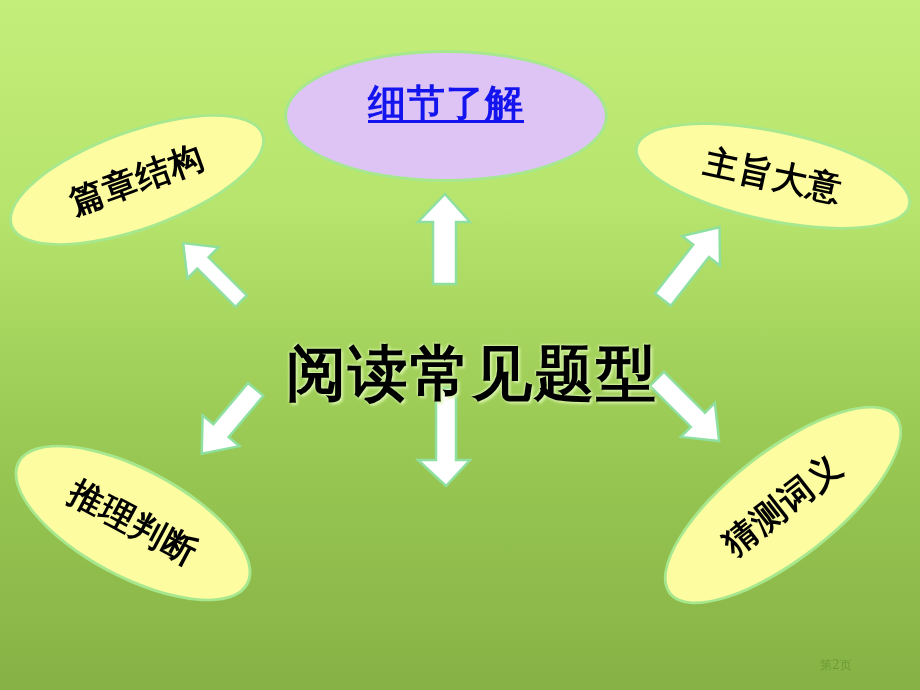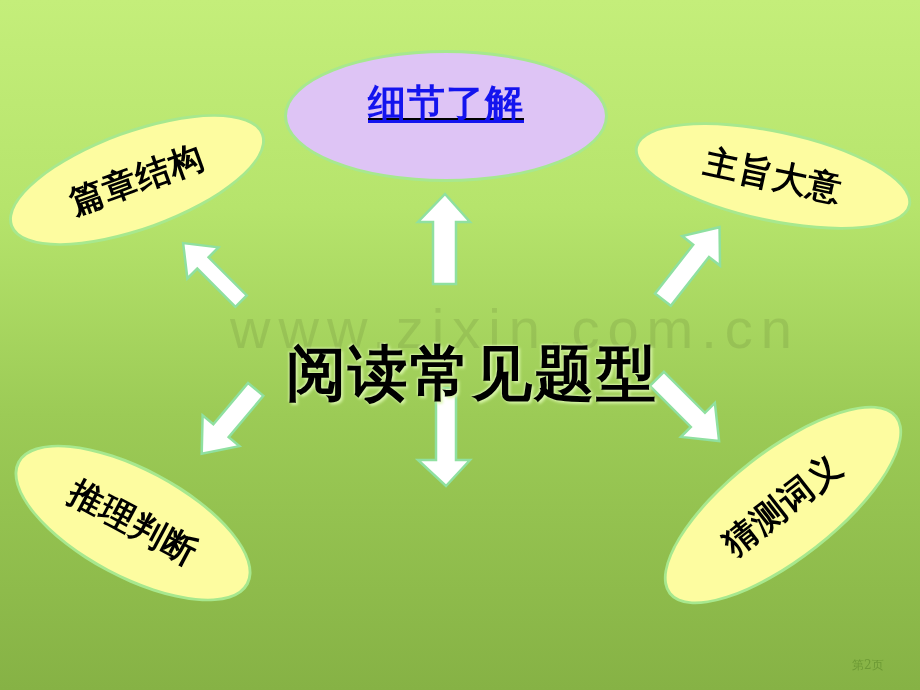--- a/index.html
+++ b/index.html
@@ -12,45 +12,43 @@
     .ellipse {
       position:absolute; border-radius:50%;
       border:3px solid #a7e88e;
       display:flex; align-items:center; justify-content:center;
       box-sizing:border-box;
     }
     .ellipse .label {
       font-weight:bold; font-size:34px; color:#000; letter-spacing:1px; white-space:nowrap;
     }
     .yellow { background:#fdfca0; }
-    .purple { background:#dec4f5;text-decoration:underline; }
+    .purple { background:#dec4f5; }
     .link-label { color:#1414ee !important; text-decoration:underline; text-decoration-thickness:3px; text-underline-offset:4px; }
     .center-title {
       position:absolute; left:286px; top:294px; font-size:60px; font-weight:bold; color:#000;
       letter-spacing:2px; white-space:nowrap;
       text-shadow: 2px 2px 3px #d8f5a8, -1px -1px 2px #d8f5a8;
       margin-top: 40px;
     }
     .watermark {
       position:absolute; left:230px; top:296px; font-size:56px; color:rgba(60,80,30,0.13);
       letter-spacing:8px; white-space:nowrap; font-family:"Liberation Sans", sans-serif;
     }
     .footer {
       position:absolute; left:820px; top:657px; font-size:12px; color:#6d9a35;
       font-family:"DejaVu Serif", serif;
-      margin-left:32px;
     }
     svg.arrows { position:absolute; left:0; top:0; }
   </style>
 </head>
 <body>
 
 <div class="stage">
 
-  <div class="watermark">www.zixin.com.cn</div>
 
   <div class="ellipse purple" style="left:284px; top:50px; width:324px; height:132px;">
     <span class="label link-label" style="font-size:38px; margin-top:-26px;">细节了解</span>
   </div>
 
   <div class="ellipse yellow" style="left:2px; top:130px; width:270px; height:100px; transform:rotate(-20deg);">
     <span class="label">篇章结构</span>
   </div>
 
   <div class="ellipse yellow" style="left:632px; top:130px; width:282px; height:92px; transform:rotate(12deg);">

